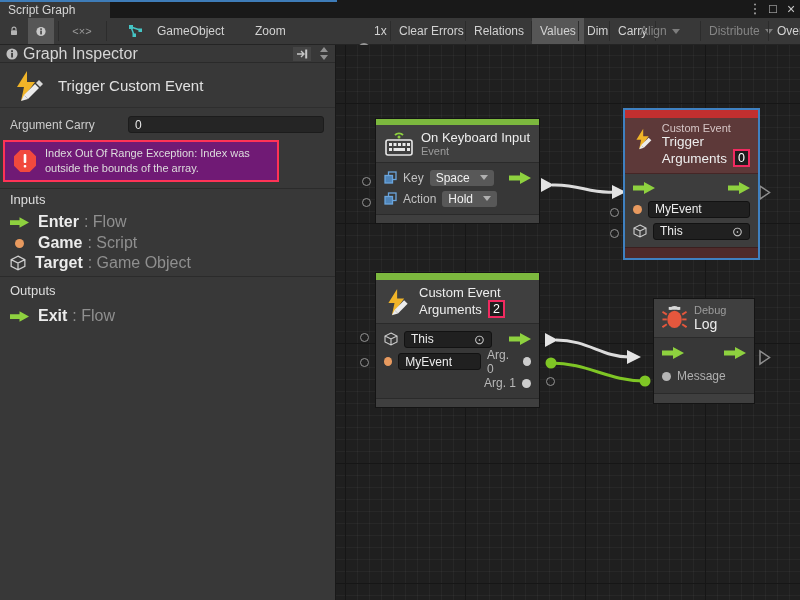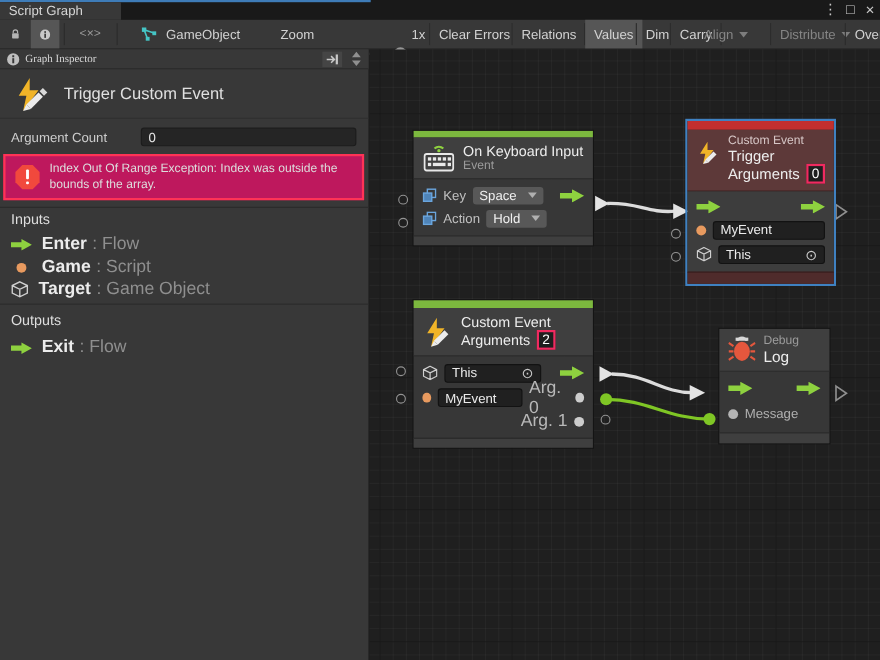--- a/index.html
+++ b/index.html
@@ -26,30 +26,30 @@
   .caret { width:0; height:0; border-left:4px solid transparent; border-right:4px solid transparent;
            border-top:5px solid #b0b0b0; display:inline-block; margin-left:5px; }
   .caret.dim { border-top-color:#7d7d7d; }
   #zoomtrack { position:absolute; left:290px; top:30px; width:78px; height:2px; background:#818181; }
   #zoomknob { position:absolute; left:358px; top:25px; width:12px; height:12px; border-radius:50%; background:#969696; }
 
   
   #inspector { position:absolute; left:0; top:45px; width:336px; height:555px; background:#383838;
                border-right:1px solid #191919; color:#d4d4d4; }
   #insp-header { position:absolute; left:0; top:0; width:100%; height:18px; background:#383838;
-                 border-bottom:1px solid #2a2a2a; font-size:10px; color:#d6d6d6;
-                 display:flex; align-items:center; padding-left:6px; gap:5px;font-family:Liberation Serif, serif; }
+                 border-bottom:1px solid #2a2a2a; font-size:16px; color:#d6d6d6;
+                 display:flex; align-items:center; padding-left:6px; gap:5px; }
   #insp-title-block { position:absolute; left:0; top:18px; width:100%; height:45px; border-bottom:1px solid #2e2e2e; }
   #insp-title { position:absolute; left:58px; top:14px; font-size:15px; color:#e0e0e0; }
   .divider { position:absolute; left:0; width:100%; height:1px; background:#2b2b2b; }
   .ilabel { font-size:12px; color:#cccccc; }
   #arg-input { position:absolute; left:128px; top:71px; width:196px; height:17px; background:#252525;
                border:1px solid #1c1c1c; border-radius:3px; color:#e8e8e8; font-size:12px; padding:0 6px;
                font-family:"Liberation Sans", sans-serif; }
-  #error-box { position:absolute; left:3px; top:95px; width:328px; height:42px; background:#be185d;
+  #error-box { position:absolute; left:3px; top:95px; width:276px; height:42px; background:#701a75;
                border:2px solid #ff3356; display:flex; align-items:center; gap:8px; padding:0 8px; }
   #error-text { font-size:11px; line-height:1.35; color:#dddddd; }
   .sechdr { position:absolute; left:10px; font-size:13px; color:#dedede; }
   .prow { position:absolute; left:10px; height:18px; display:flex; align-items:center; gap:9px; font-size:16px; }
   .pname { font-weight:bold; color:#ececec; }
   .ptype { color:#8f8f8f; }
   .odot { width:9px; height:9px; border-radius:50%; background:#e89a5f; }
 
   
   #canvas { position:absolute; left:336px; top:45px; width:464px; height:555px; background:#1f1f1f;
@@ -71,21 +71,21 @@
   .nrow { display:flex; align-items:center; gap:6px; height:21px; font-size:12px; color:#c0c0c0; }
   .nfooter { height:9px; background:#3f3f3f; border-top:1px solid #2a2a2a; }
   .dd { display:inline-flex; align-items:center; background:#585858; border-radius:3px;
         padding:1px 6px; color:#f0f0f0; font-size:12px; gap:5px; }
   .field { display:flex; align-items:center; background:#202020; border:1px solid #121212;
            border-radius:3px; padding:1px 6px; color:#ececec; font-size:12px; height:17px; }
   .pinkbox { display:inline-flex; align-items:center; justify-content:center; min-width:16px; height:18px;
              background:#1e1e1e; border:2px solid #f02a60; color:#ffffff; font-size:12.5px; padding:0 3px; margin-left:6px; }
   .port { position:absolute; width:9px; height:9px; border:1.5px solid #939393; border-radius:50%; }
   .gdot-s { width:9px; height:9px; border-radius:50%; background:#cdcdcd; }
-  .arglabel { font-size:16px; color:#b8b8b8; }
+  .arglabel { font-size:12px; color:#b8b8b8; }
 
   
   #node-trigger { border:2px solid #3f81c1; }
   #node-trigger .nbar { background:#c22f2f; height:8px; }
   #node-trigger .nheader { background:#5d3939; border-bottom:1px solid #452626; padding:4px 8px 6px 8px; }
   #node-trigger .nfooter { background:#4f2b2b; border-top:1px solid #3b1f1f; height:11px; }
   #node-trigger .nbody { background:#3d3d3d; }
 </style>
 </head>
 <body>
@@ -111,21 +111,21 @@
     <svg width="13" height="13" viewBox="0 0 13 13">
       <circle cx="6.5" cy="6.5" r="6" fill="#c8c8c8"></circle>
       <rect x="5.6" y="5.3" width="1.9" height="5" fill="#333"></rect>
       <rect x="5.6" y="2.4" width="1.9" height="2" fill="#333"></rect>
     </svg>
   </div>
   <div class="tsep" style="left:58px;"></div>
   <div class="tbtn" style="left:62px;width:40px;color:#9a9a9a;font-size:11px;">&lt;×&gt;</div>
   <div class="tsep" style="left:106px;"></div>
 
-  <div class="tbtn" style="left:120px;gap:8px;">
+  <div class="tbtn" style="left:120px;gap:14px;">
     <svg width="15" height="14" viewBox="0 0 15 14">
       <path d="M3 3 L12 6 M3 3 L6 11" stroke="#45c5c5" stroke-width="1.5" fill="none"></path>
       <rect x="1" y="1" width="4" height="4" fill="#45c5c5"></rect>
       <rect x="10.5" y="4.5" width="3.5" height="3.5" fill="#45c5c5"></rect>
       <rect x="4.5" y="9.5" width="3.5" height="3.5" fill="#45c5c5"></rect>
     </svg>
     <span>GameObject</span>
   </div>
 
   <span class="tbtn" style="left:247px;">Zoom</span>
@@ -180,21 +180,21 @@
   <div id="insp-title-block">
     <svg class="abs" style="left:12px;top:7px;" width="32" height="32" viewBox="0 0 32 32">
       <path d="M15 1 L5 17 h7 L9 31 L23 12 h-8 Z" fill="#f0b428"></path>
       <polygon points="12,25 23,14 27,18 16,29" fill="#ececec"></polygon>
       <polygon points="12,25 16,29 9,31" fill="#ececec"></polygon>
       <polygon points="24,13 27,10 31,14 28,17" fill="#d8d8d8"></polygon>
     </svg>
     <div id="insp-title">Trigger Custom Event</div>
   </div>
 
-  <span class="ilabel abs" style="left:10px;top:73px;">Argument Count</span>
+  <span class="ilabel abs" style="left:10px;top:73px;">Argument Carry</span>
   <input id="arg-input" value="0" style="">
 
   <div id="error-box">
     <svg width="24" height="24" viewBox="0 0 24 24" style="flex:0 0 24px;">
       <polygon points="7.3,1 16.7,1 23,7.3 23,16.7 16.7,23 7.3,23 1,16.7 1,7.3" fill="#f1493d"></polygon>
       <rect x="10.7" y="5" width="2.6" height="9" rx="1" fill="#fff"></rect>
       <rect x="10.7" y="16" width="2.6" height="2.6" rx="1" fill="#fff"></rect>
     </svg>
     <div id="error-text">Index Out Of Range Exception: Index was outside the bounds of the array.</div>
   </div>

